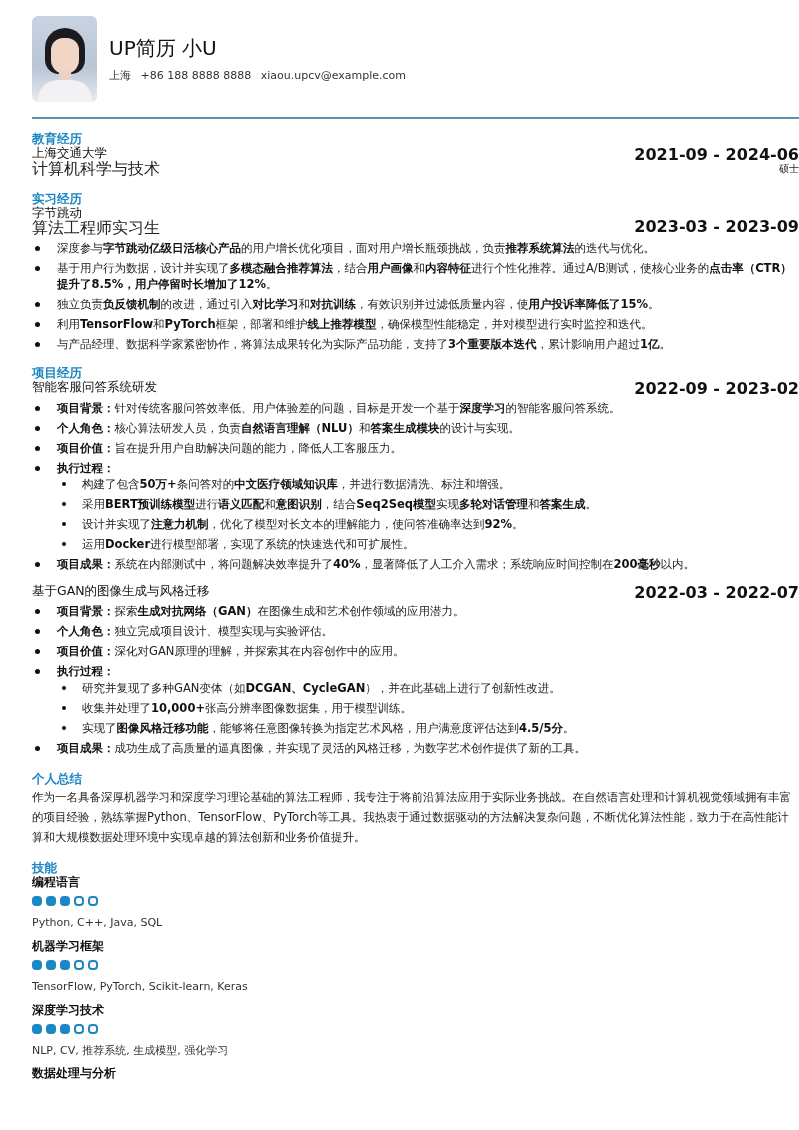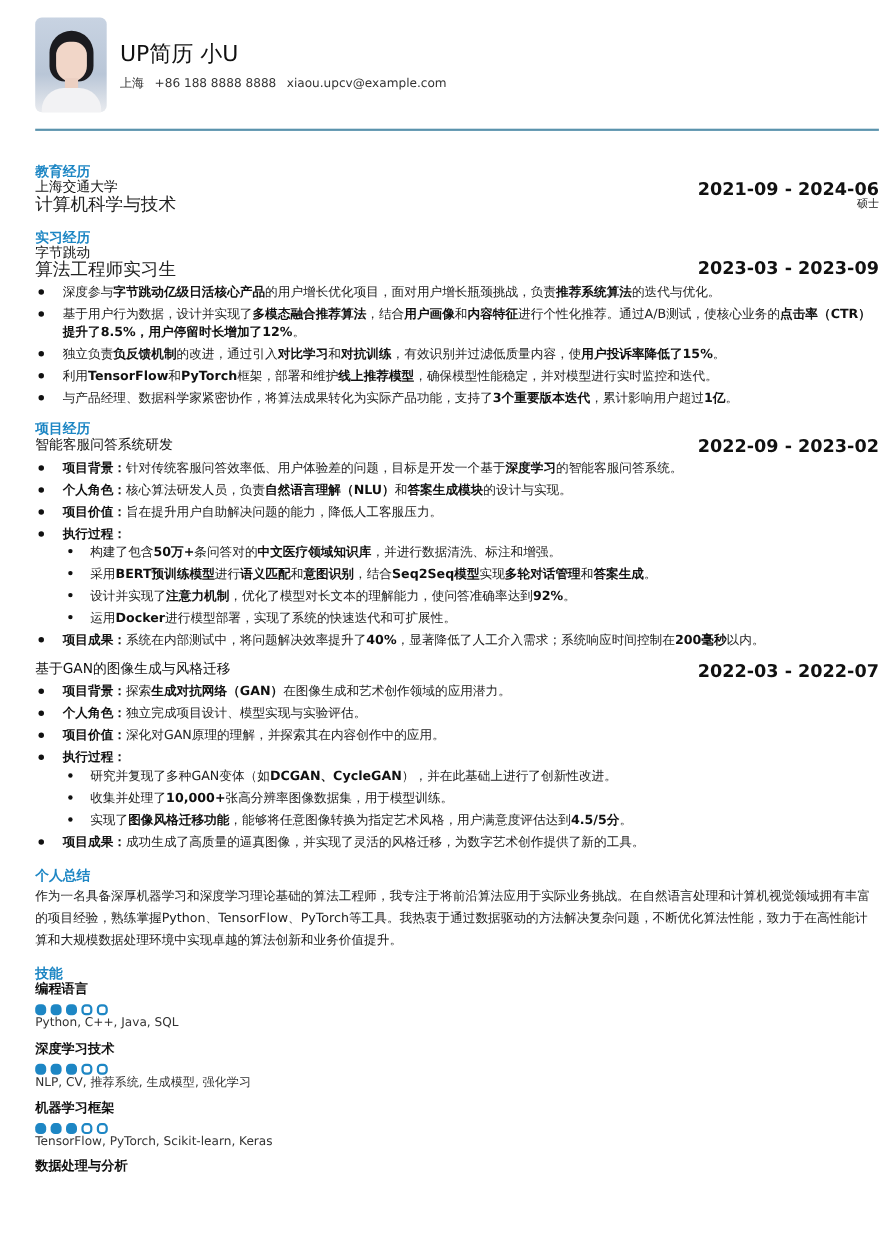--- a/index.html
+++ b/index.html
@@ -63,21 +63,21 @@
     b { font-weight: bold; color: #111; }
 
     .summary { font-size: 11.5px; line-height: 1.75; margin-top: 1px; }
 
     .skill { margin-top: 0px; }
     .skill-name { font-weight: bold; font-size: 12px; color: #111; line-height: 1.3; }
     .dots { display: flex; gap: 4px; margin-top: 6px; height: 10px; }
     .dot { width: 10px; height: 10px; border-radius: 4px; }
     .dot.on { background: #1d86c4; }
     .dot.off { border: 2px solid #1d86c4; background: #fff; }
-    .skill-desc { font-size: 11px; color: #333; margin-top: 0; line-height: 1.3; }
+    .skill-desc { font-size: 11px; color: #333; margin-top: 10px; line-height: 1.3; }
   </style>
 </head>
 <body>
 
 <div class="page">
 
   <div class="header">
     <div class="avatar">
       <div class="hair"></div>
         <div class="face"></div>
@@ -89,21 +89,21 @@
       <div class="contact">
         <span>上海</span>
         <span>+86 188 8888 8888</span>
         <span>xiaou.upcv@example.com</span>
       </div>
     </div>
   </div>
 
   <div class="rule"></div>
 
-  <div style="margin-top:30px">
+  <div style="margin-top:13px">
     <div class="section-title">教育经历</div>
     <div class="entry-head">
       <div>
         <div class="entry-title">上海交通大学</div>
         <div class="entry-sub">计算机科学与技术</div>
       </div>
       <div class="entry-right">
         <div class="entry-date">2021-09 - 2024-06</div>
         <div class="entry-degree">硕士</div>
       </div>
@@ -190,40 +190,40 @@
           <div class="dots">
             <span class="dot on"></span>
             <span class="dot on"></span>
             <span class="dot on"></span>
             <span class="dot off"></span>
             <span class="dot off"></span>
           </div>
           <div class="skill-desc">Python, C++, Java, SQL</div>
         </div>
         <div class="skill" style="margin-top: 8px;">
+          <div class="skill-name">机器学习框架</div>
+          <div class="dots">
+            <span class="dot on"></span>
+            <span class="dot on"></span>
+            <span class="dot on"></span>
+            <span class="dot off"></span>
+            <span class="dot off"></span>
+          </div>
+          <div class="skill-desc">TensorFlow, PyTorch, Scikit-learn, Keras</div>
+        </div>
+        <div class="skill" style="margin-top: 8px;">
           <div class="skill-name">深度学习技术</div>
           <div class="dots">
             <span class="dot on"></span>
             <span class="dot on"></span>
             <span class="dot on"></span>
             <span class="dot off"></span>
             <span class="dot off"></span>
           </div>
           <div class="skill-desc">NLP, CV, 推荐系统, 生成模型, 强化学习</div>
         </div>
         <div class="skill" style="margin-top: 8px;">
-          <div class="skill-name">机器学习框架</div>
-          <div class="dots">
-            <span class="dot on"></span>
-            <span class="dot on"></span>
-            <span class="dot on"></span>
-            <span class="dot off"></span>
-            <span class="dot off"></span>
-          </div>
-          <div class="skill-desc">TensorFlow, PyTorch, Scikit-learn, Keras</div>
-        </div>
-        <div class="skill" style="margin-top: 8px;">
           <div class="skill-name">数据处理与分析</div>
         </div>
       </div>
   </div>
 
 </div>
 
 </body></html>

